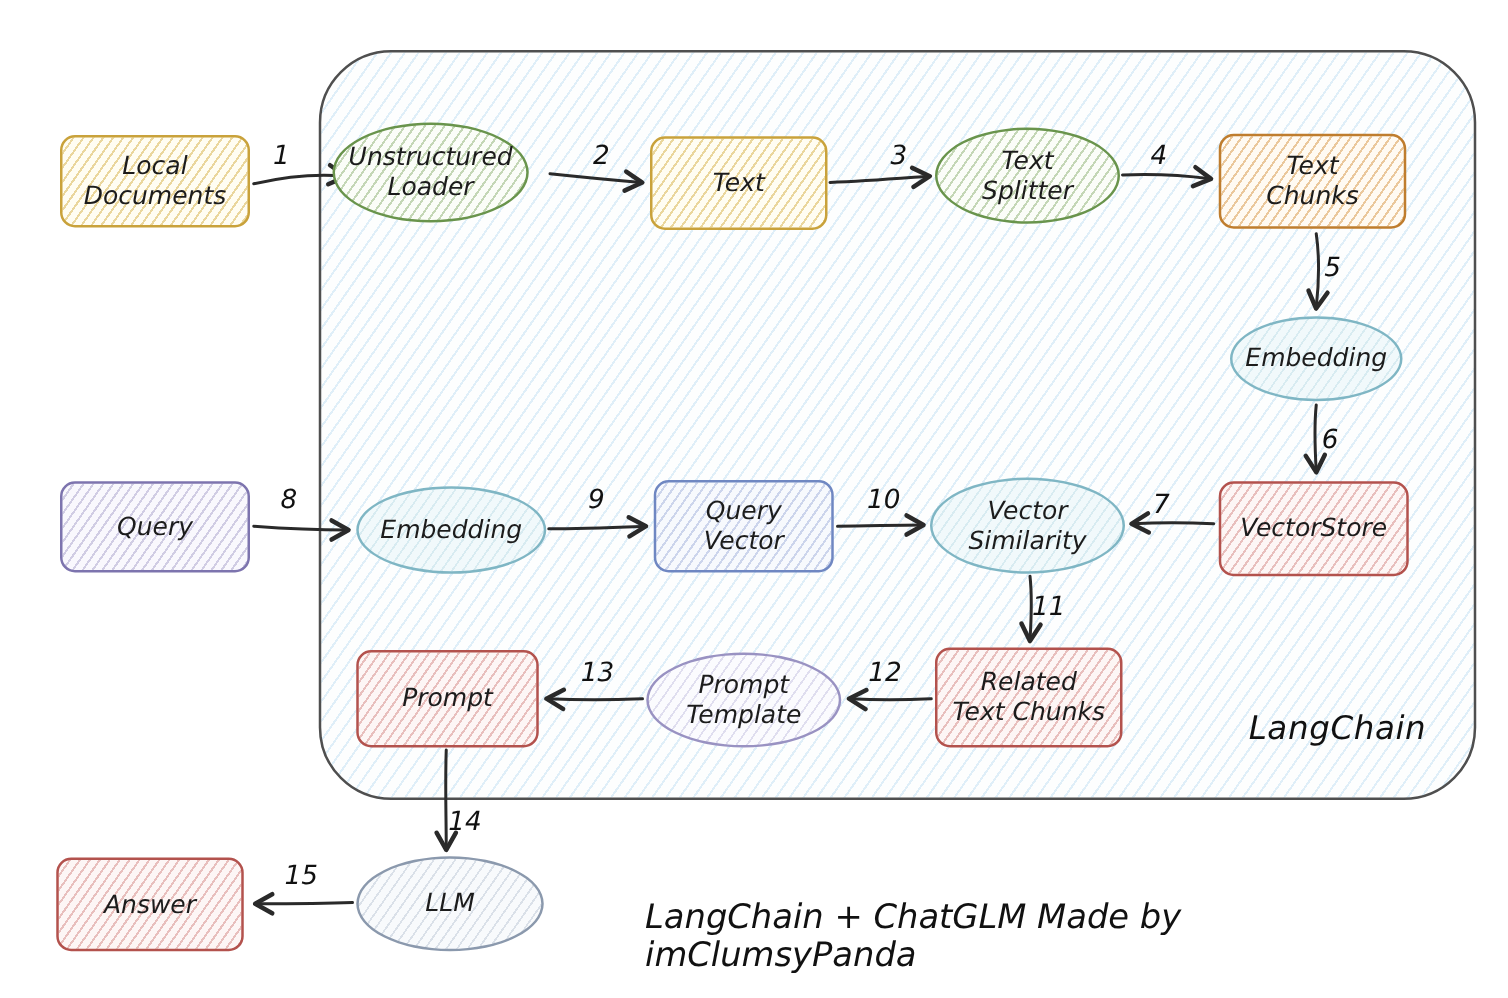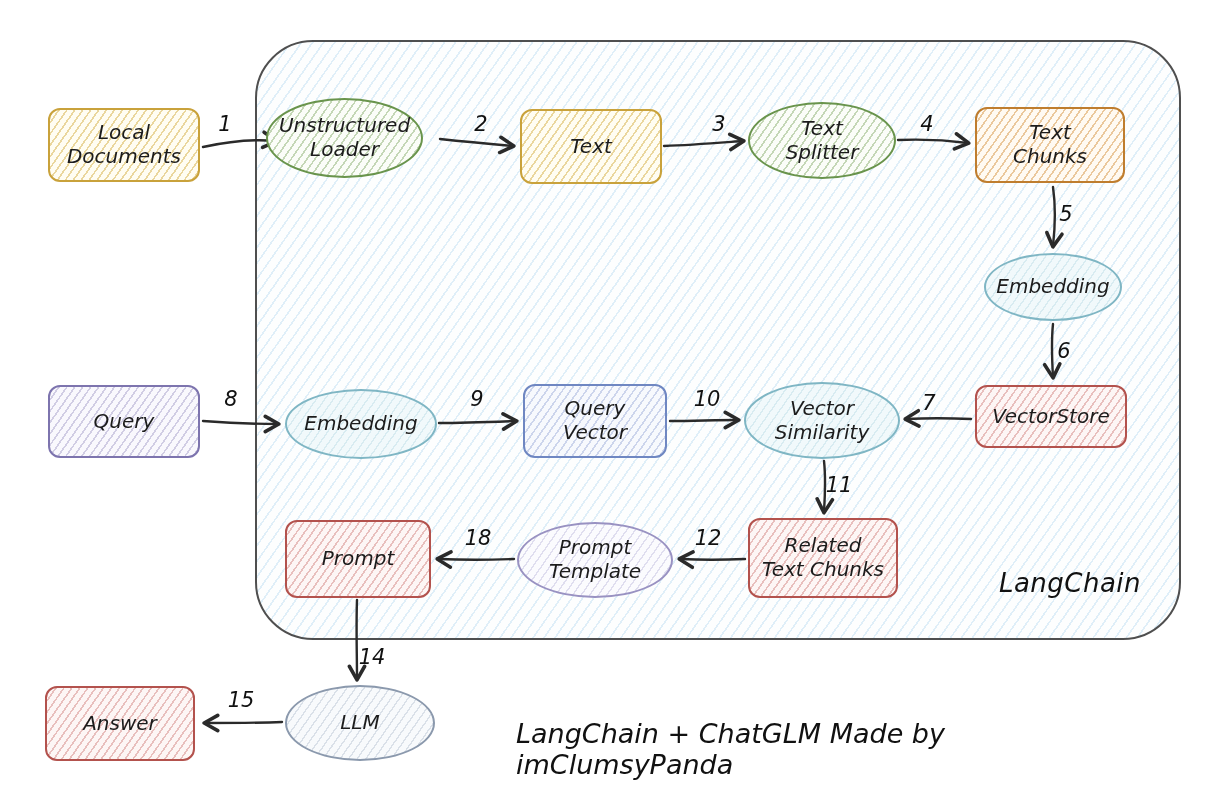--- a/index.html
+++ b/index.html
@@ -106,21 +106,21 @@
 Splitter</span>
   </div>
   <div class="node rect c-orange" style="left:975px;top:107px;width:150px;height:76px">
     <span>Text
 Chunks</span>
   </div>
 
   <div class="node ellipse c-teal" style="left:984px;top:253px;width:138px;height:68px">
     <span>Embedding</span>
   </div>
-  <div class="node rect c-red" style="left:975px;top:385px;width:152px;height:63px">
+  <div class="node rect c-red" style="left:975px;top:385px;width:152px;height:76px">
     <span>VectorStore</span>
   </div>
 
   <div class="node rect c-purple" style="left:48px;top:385px;width:152px;height:73px">
     <span>Query</span>
   </div>
   <div class="node ellipse c-teal" style="left:285px;top:389px;width:152px;height:70px">
     <span>Embedding</span>
   </div>
   <div class="node rect c-blue" style="left:523px;top:384px;width:144px;height:74px">
@@ -156,20 +156,20 @@
   <div class="arrow-num" style="left:704px;top:112px">3</div>
   <div class="arrow-num" style="left:912px;top:112px">4</div>
   <div class="arrow-num" style="left:1051px;top:202px">5</div>
   <div class="arrow-num" style="left:1049px;top:339px">6</div>
   <div class="arrow-num" style="left:914px;top:391px">7</div>
   <div class="arrow-num" style="left:216px;top:387px">8</div>
   <div class="arrow-num" style="left:462px;top:387px">9</div>
   <div class="arrow-num" style="left:692px;top:387px">10</div>
   <div class="arrow-num" style="left:824px;top:473px">11</div>
   <div class="arrow-num" style="left:693px;top:526px">12</div>
-  <div class="arrow-num" style="left:463px;top:526px">18</div>
+  <div class="arrow-num" style="left:463px;top:526px">13</div>
   <div class="arrow-num" style="left:357px;top:645px">14</div>
   <div class="arrow-num" style="left:226px;top:688px">15</div>
 
   <div class="langchain-label">LangChain</div>
   <div class="caption">LangChain + ChatGLM Made by imClumsyPanda</div>
 
 </div>
 
 </body></html>

